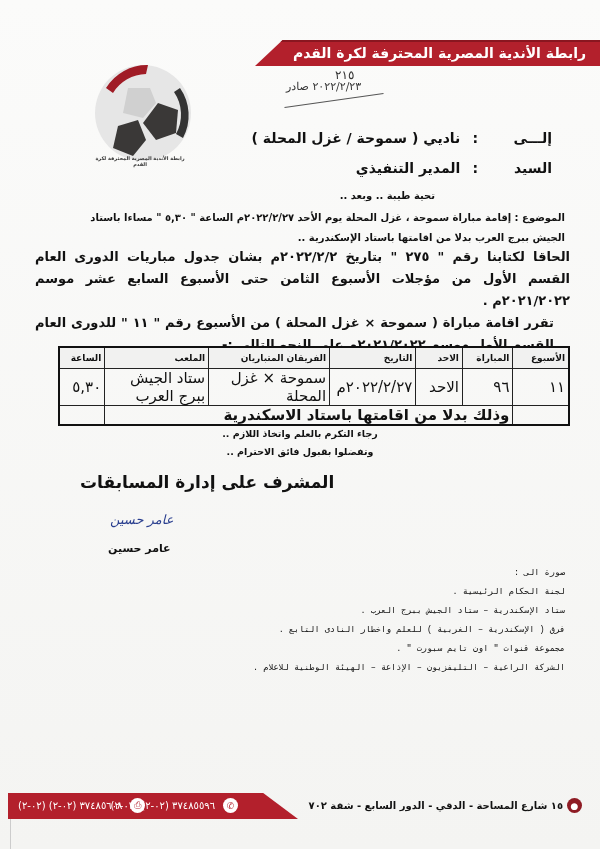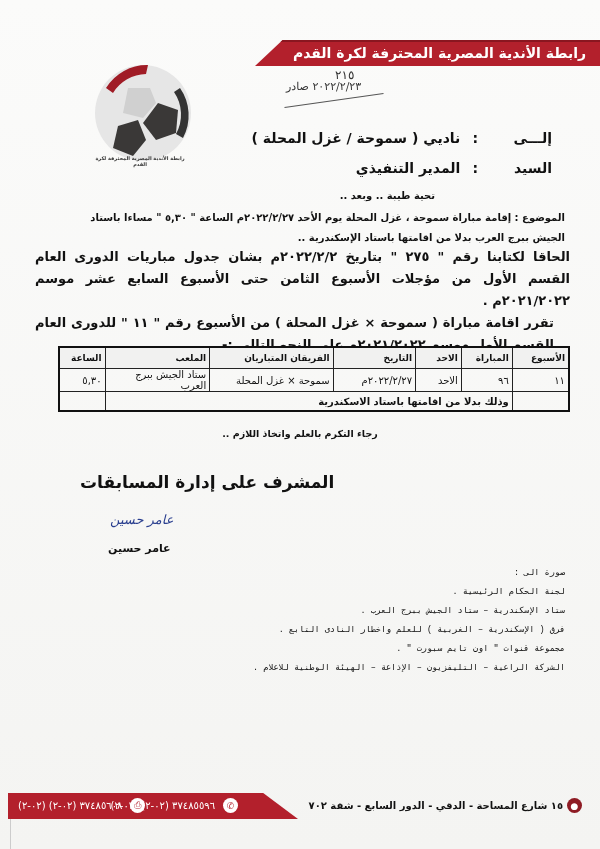--- a/index.html
+++ b/index.html
@@ -41,21 +41,21 @@
   .body-text p { margin:0; }
   .body-text .indent { padding-right:16px; }
 
   
   .match-table {
     position:absolute; left:58px; top:346px; width:512px; border-collapse:collapse;
     font-size:9px; font-weight:bold; border:2px solid #111;
   }
   .match-table th, .match-table td { border:1px solid #222; text-align:right; padding:0 3px; }
   .match-table th { height:20px; background:#f1f1f0; }
-  .match-table td { height:21px; font-weight:normal; font-size:10px; }
+  .match-table td { height:21px; font-weight:normal; font-size:15px; }
   .match-table .note td { height:18px; font-weight:bold; }
 
   .closing { position:absolute; left:0; width:600px; text-align:center; font-size:9.5px; font-weight:bold; }
 
   .supervisor-title { position:absolute; left:80px; top:472px; font-size:17px; font-weight:bold; }
   .signature { position:absolute; left:110px; top:512px; font-size:13px; color:#2a3f8f; font-family:"DejaVu Serif", serif; font-style:italic; }
   .signer { position:absolute; left:108px; top:542px; font-size:11px; font-weight:bold; }
 
   .cc { position:absolute; right:35px; top:564px; font-size:8.5px; line-height:19px; text-align:right; }
   .cc div { white-space:nowrap;font-family:Liberation Mono, monospace; }
@@ -140,20 +140,21 @@
       </tr>
       <tr class="note">
         <td></td>
         <td colspan="5">وذلك بدلا من اقامتها باستاد الاسكندرية</td>
         <td></td>
       </tr>
     </tbody>
   </table>
 
   <div class="closing" style="top:428px">رجاء التكرم بالعلم واتخاذ اللازم ..</div>
+  <div class="closing" style="top:446px">وتفضلوا بقبول فائق الاحترام ..</div>
 
   <div class="supervisor-title">المشرف على إدارة المسابقات</div>
   <div class="signature">عامر حسين</div>
   <div class="signer">عامر حسين</div>
 
   <div class="cc">
     <div>صورة الى :</div>
     <div>لجنة الحكام الرئيسية .</div>
     <div>ستاد الإسكندرية – ستاد الجيش ببرج العرب .</div>
     <div>فرق ( الإسكندرية – الغربية ) للعلم واخطار النادى التابع .</div>

